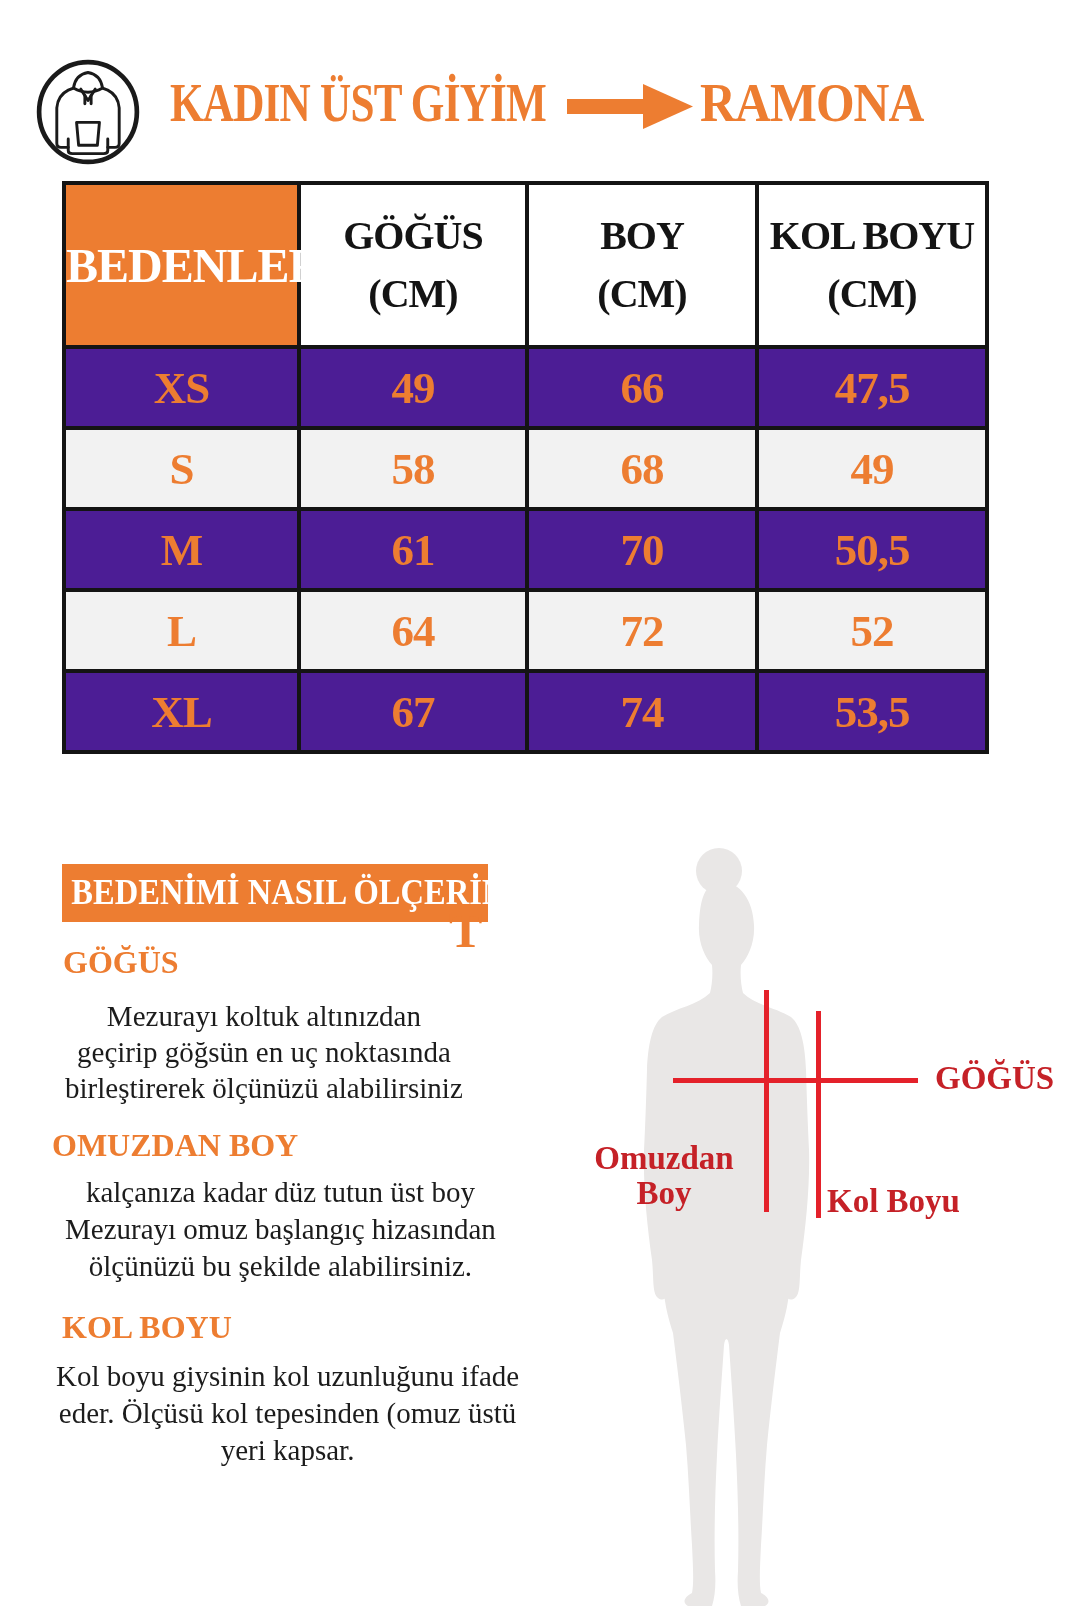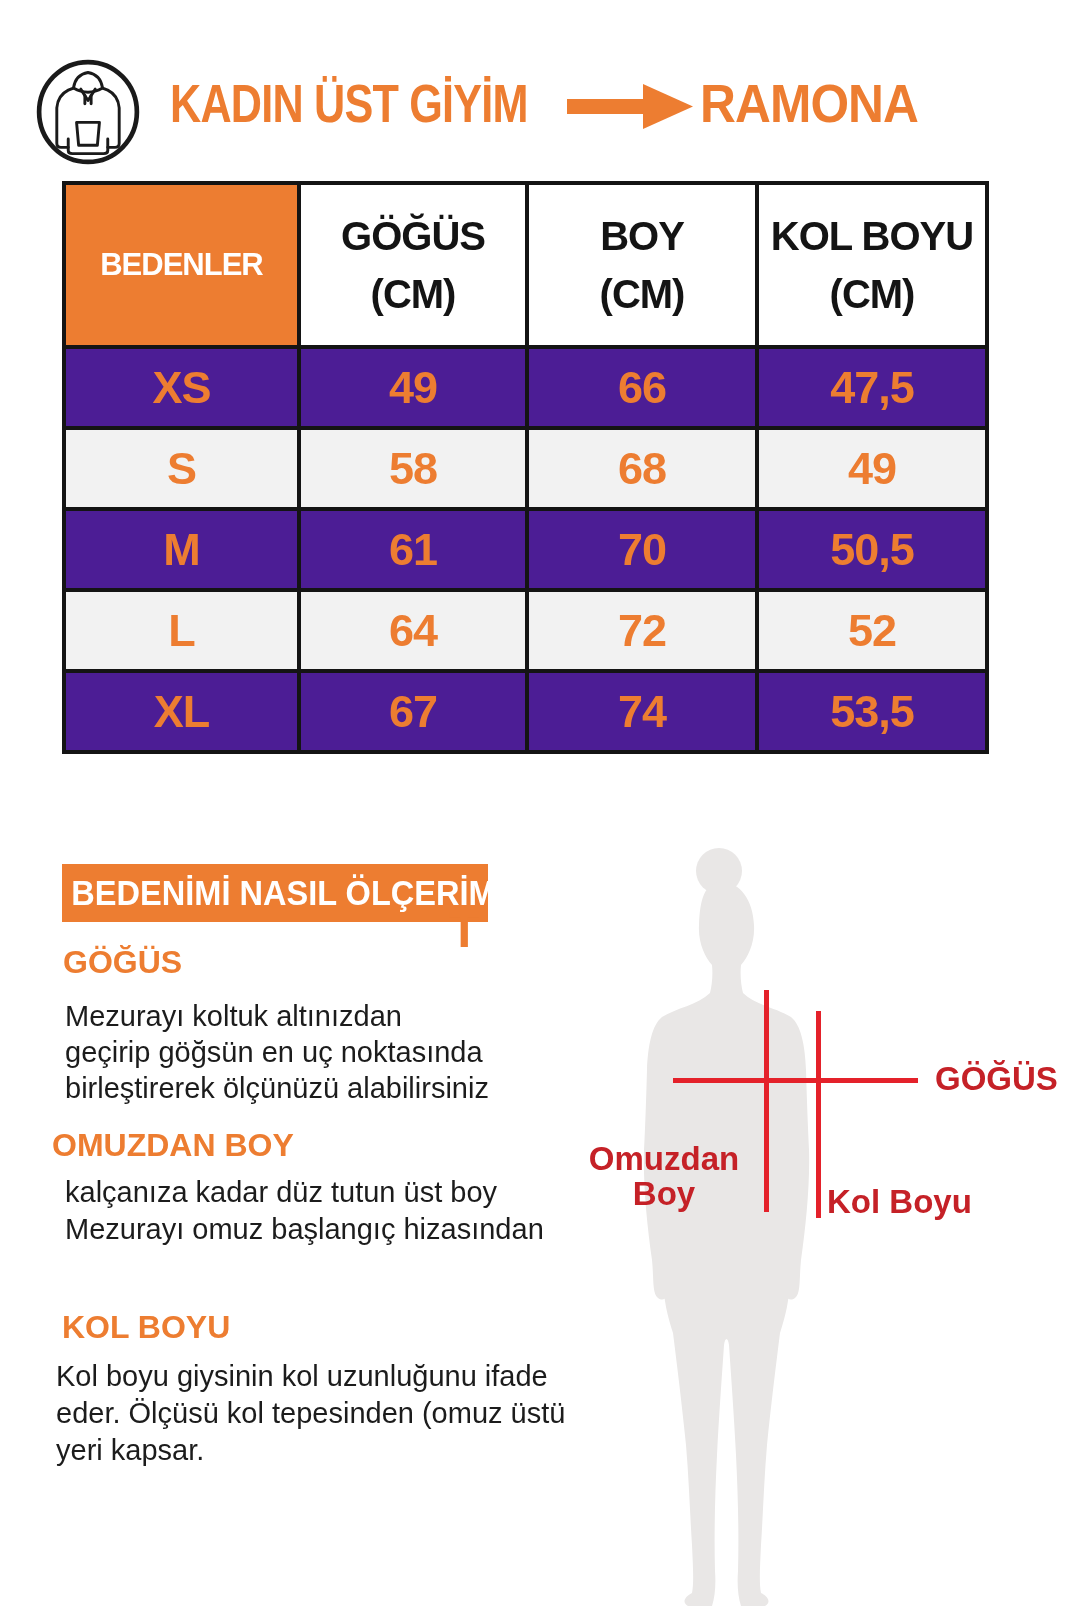--- a/index.html
+++ b/index.html
@@ -1,18 +1,18 @@
 <!DOCTYPE html>
 <html><head>
 <meta charset="utf-8">
 <style>
   html,body { margin:0; padding:0; background:#ffffff; }
   .page {
     position:relative; width:1080px; height:1620px; background:#ffffff;
-    overflow:hidden; font-family:Liberation Sans, sans-serif; color:#1d1d1d;
+    overflow:hidden; font-family:Liberation Serif, serif; color:#1d1d1d;
   }
   
   .brand-icon { position:absolute; left:36px; top:56px; width:104px; height:112px; }
   .title {
     position:absolute; top:72px; color:#ED7D31; font-weight:bold; font-size:54px;
     white-space:nowrap; transform-origin:left center; letter-spacing:-1px;
   }
   .title.cat  { left:170px; transform:scaleX(0.80); }
   .title.prod { left:700px; transform:scaleX(0.92); }
   .arrow { position:absolute; left:567px; top:81px; width:128px; height:50px; }
@@ -24,42 +24,42 @@
   }
   table.size-table col.c0 { width:235px; }
   table.size-table col.c1 { width:228px; }
   table.size-table col.c2 { width:230px; }
   table.size-table col.c3 { width:230px; }
   table.size-table th, table.size-table td {
     border:4px solid #141414; text-align:center; vertical-align:middle; padding:0;
   }
   table.size-table thead tr { height:164px; }
   table.size-table tbody tr { height:81px; }
-  th.hdr-sizes { background:#ED7D31; color:#ffffff; font-size:31px; font-weight:bold; letter-spacing:-1px; }
+  th.hdr-sizes { background:#ED7D31; color:#ffffff; font-size:48px; font-weight:bold; letter-spacing:-1px; }
   th.hdr-col { background:#ffffff; color:#141414; font-size:40px; font-weight:bold; letter-spacing:-1px; line-height:58px; }
   td.size-cell, td.val-cell { color:#ED7D31; font-size:45px; font-weight:bold; letter-spacing:-1px; background:#4c1d95; }
   tr.alt td { background:#F2F2F2; }
 
   
   .guide-title {
     position:absolute; left:62px; top:864px; width:426px; height:58px;
     background:#ED7D31; color:#ffffff; font-weight:bold; font-size:35px;
     line-height:58px; white-space:nowrap; overflow:visible;
   }
   .guide-title > span { display:inline-block; padding-left:10px; transform:scaleX(0.93); transform-origin:left center; }
   .t-mark {
     position:absolute; left:449px; top:905px; color:#ED7D31;
     font-weight:bold; font-size:50px; line-height:50px;
   }
   .sec-heading { position:absolute; color:#ED7D31; font-weight:bold; font-size:32px; white-space:nowrap; }
   .sec-heading.h0 { left:63px; top:944px; }
   .sec-heading.h1 { left:52px; top:1127px; }
   .sec-heading.h2 { left:62px; top:1309px; }
   .sec-para { position:absolute; font-size:29px; color:#1c1c1c; }
-  .sec-para div { white-space:nowrap; }
+  .sec-para div { white-space:nowrap;text-align:center; }
   .sec-para.p0 { left:65px; top:998px;  line-height:36px; }
   .sec-para.p1 { left:65px; top:1174px; line-height:37px; }
   .sec-para.p2 { left:56px; top:1358px; line-height:37px; }
 
   
   .figure { position:absolute; left:595px; top:845px; width:250px; height:775px; }
   .red-line { position:absolute; background:#E4212A; }
   .vline1 { left:764px; top:990px;  width:5px;  height:222px; }
   .vline2 { left:816px; top:1011px; width:5px;  height:207px; }
   .hline  { left:673px; top:1078px; width:245px; height:5px; }
@@ -160,20 +160,21 @@
   <div class="sec-para p0">
     <div>Mezurayı koltuk altınızdan</div>
     <div>geçirip göğsün en uç noktasında</div>
     <div>birleştirerek ölçünüzü alabilirsiniz</div>
   </div>
 
   <div class="sec-heading h1">OMUZDAN BOY</div>
   <div class="sec-para p1">
     <div>kalçanıza kadar düz tutun üst boy</div>
     <div>Mezurayı omuz başlangıç hizasından</div>
+    <div>ölçünüzü bu şekilde alabilirsiniz.</div>
   </div>
 
   <div class="sec-heading h2">KOL BOYU</div>
   <div class="sec-para p2">
     <div>Kol boyu giysinin kol uzunluğunu ifade</div>
     <div>eder. Ölçüsü kol tepesinden (omuz üstü</div>
     <div>yeri kapsar.</div>
   </div>
 
   <div class="figure">

